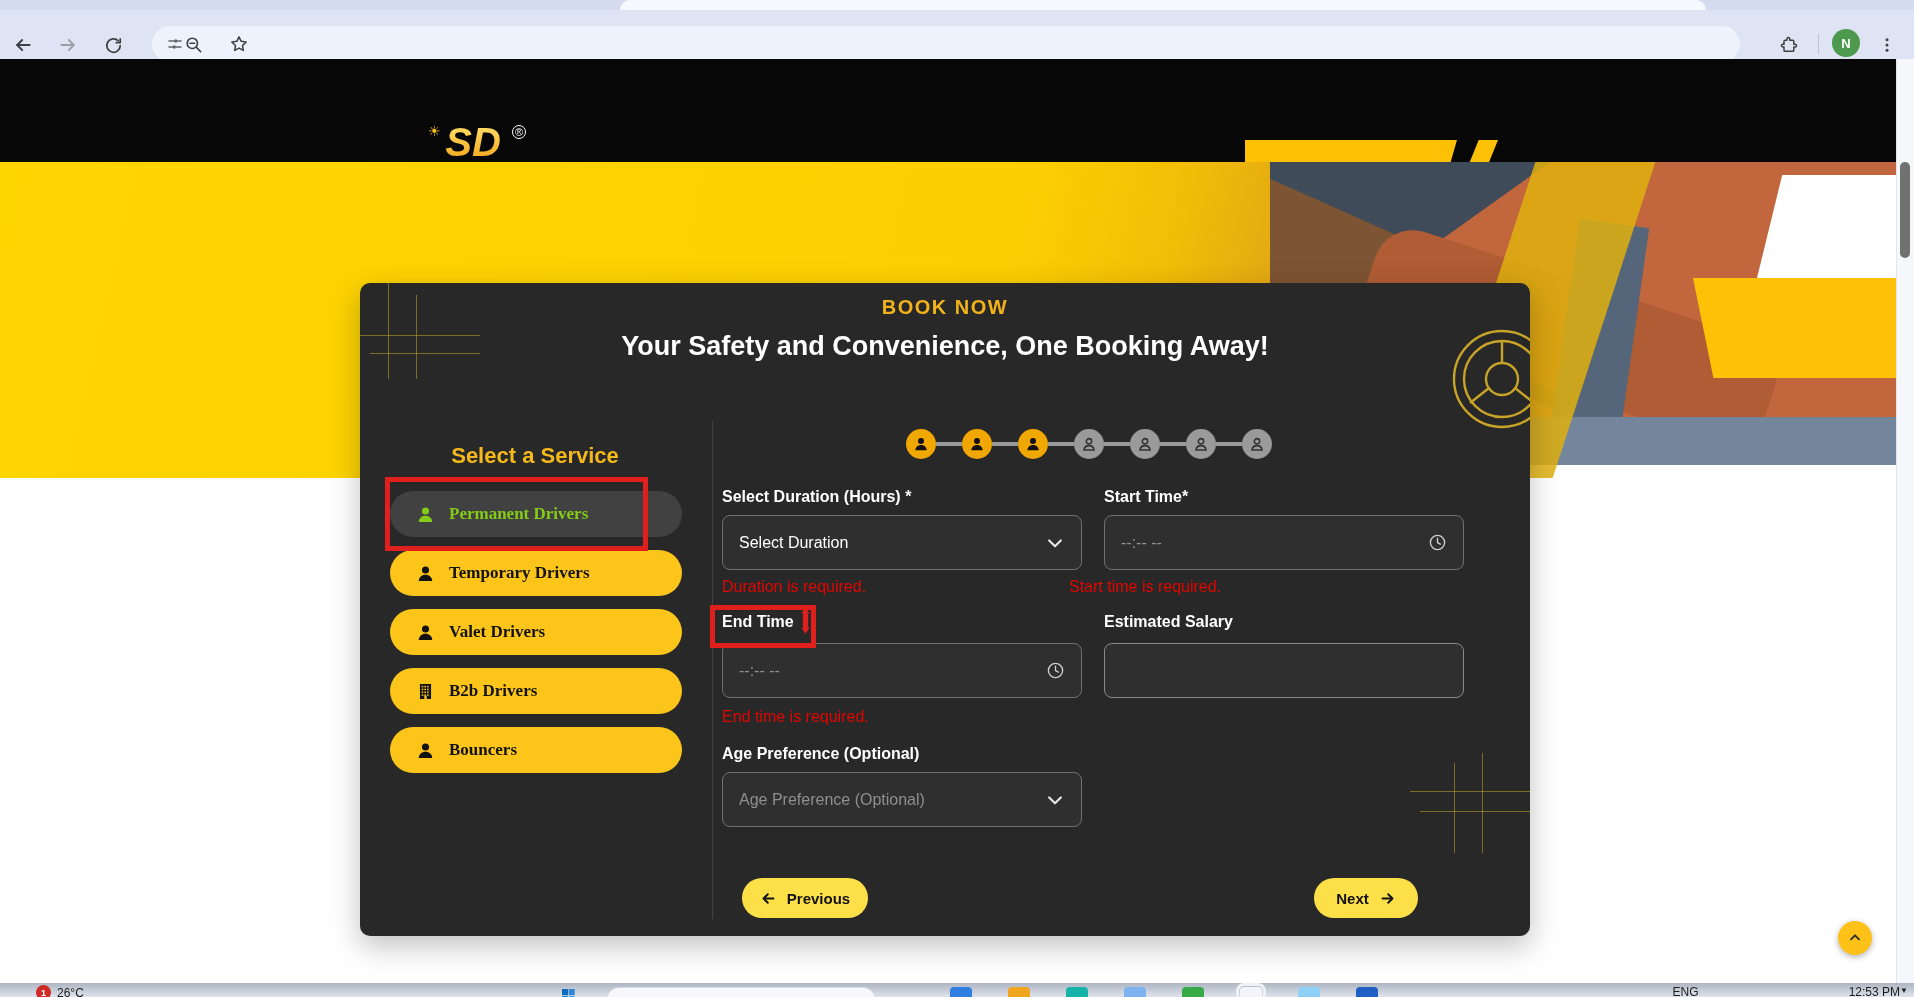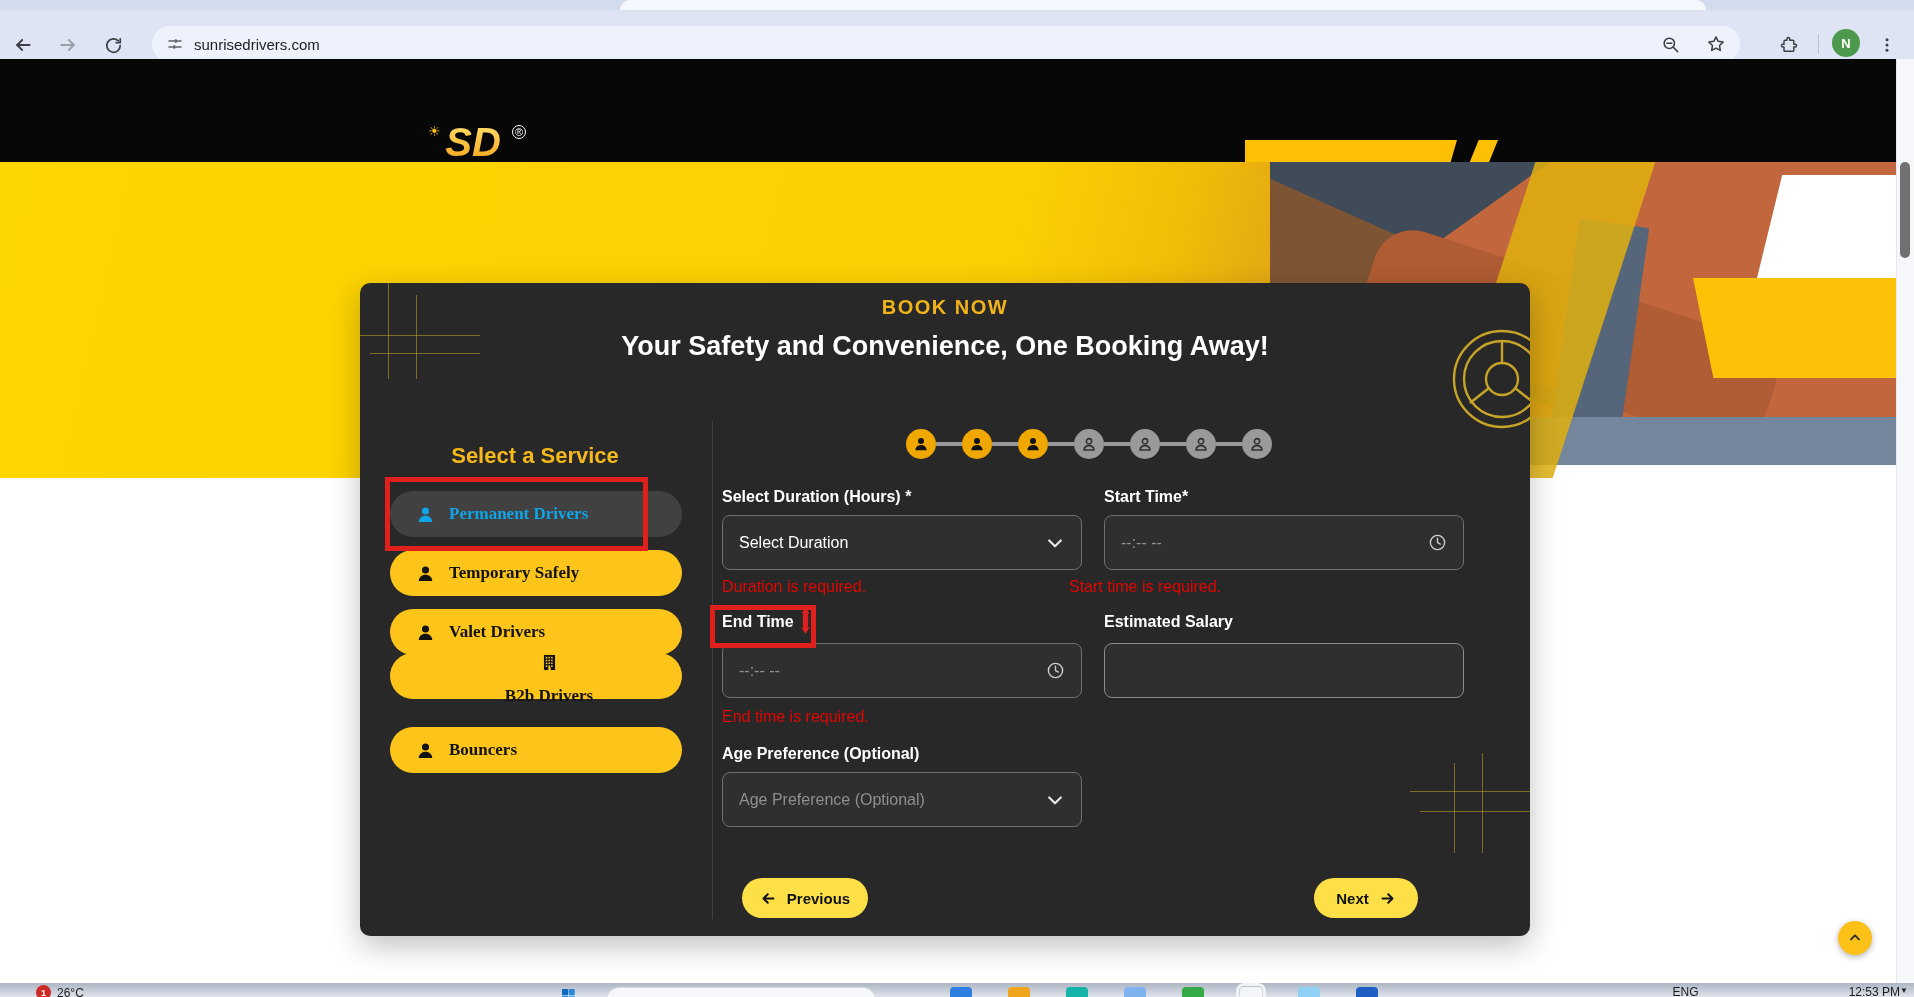--- a/index.html
+++ b/index.html
@@ -65,21 +65,21 @@
   #main-heading{left:0;top:48px;width:1170px;text-align:center;color:#fff;font-size:27px;font-weight:bold;}
   .crosshair{pointer-events:none;}
   .crosshair .h{position:absolute;height:1px;background:rgba(196,166,39,.55);}
   .crosshair .v{position:absolute;width:1px;background:rgba(196,166,39,.55);}
   #wheel{left:1088px;top:42px;}
 
   #services-title{left:20px;top:160px;width:310px;text-align:center;color:#f4b81a;font-size:22px;font-weight:bold;}
   .pill{left:30px;width:292px;height:46px;border-radius:23px;display:flex;align-items:center;gap:14px;
         padding-left:26px;cursor:pointer;font-family:"Liberation Serif",serif;font-weight:bold;font-size:17px;}
   .pill.normal{background:#fdc519;color:#121212;}
-  .pill.selected{background:#414141;color:#0ea5e9;}
+  .pill.selected{background:#414141;color:#84cc16;}
   .pill .p-icon svg{width:19px;height:19px;}
   .anno{border:5px solid #e0201c;background:transparent;z-index:30;pointer-events:none;}
 
   #divider{left:352px;top:138px;width:1px;height:498px;background:#414141;}
 
   #stepper{left:546px;top:146px;display:flex;align-items:center;}
   .step{width:30px;height:30px;border-radius:50%;display:flex;align-items:center;justify-content:center;}
   .step.active{background:#f0a800;color:#111;}
   .step.inactive{background:#9a9a9a;color:#333;}
   .step svg{width:16px;height:16px;}
@@ -149,21 +149,20 @@
         </svg>
     </div>
     <div class="abs" id="omnibox">
       <span>
         <svg width="18" height="18" viewBox="0 0 24 24" fill="none" stroke="#5f6368" stroke-width="2" stroke-linecap="round">
             <path d="M4 8h6.5M15.5 8H20M4 16h4.5M13.5 16H20"></path>
             <circle cx="13" cy="8" r="2.2" fill="#5f6368" stroke="none"></circle>
             <circle cx="11" cy="16" r="2.2" fill="#5f6368" stroke="none"></circle>
           </svg>
       </span>
-      <span id="url-text">sunrisedrivers.com</span>
       <span style="margin-right:26px">
         <svg width="19" height="19" viewBox="0 0 24 24" fill="none" stroke="#3c4043" stroke-width="2" stroke-linecap="round">
             <circle cx="10.5" cy="10.5" r="6.5"></circle>
             <path d="M15.5 15.5L21 21"></path>
             <path d="M7.5 10.5h6"></path>
           </svg>
       </span>
       <span>
         <svg width="20" height="20" viewBox="0 0 24 24" fill="none" stroke="#3c4043" stroke-width="1.8" stroke-linejoin="round">
             <path d="M12 3.5l2.6 5.3 5.9.9-4.3 4.1 1 5.9-5.2-2.8-5.2 2.8 1-5.9L3.5 9.7l5.9-.9z"></path>
@@ -260,32 +259,32 @@
           </span>
           <span>Permanent Drivers</span>
         </div>
         <div class="abs pill normal" style="top: 267px;">
           <span class="p-icon">
             <svg viewBox="0 0 24 24">
               <circle cx="12" cy="7.5" r="4.5" fill="currentColor"></circle>
               <path d="M3.5 21.5c0-4.7 3.8-8 8.5-8s8.5 3.3 8.5 8z" fill="currentColor"></path>
             </svg>
           </span>
-          <span>Temporary Safely</span>
+          <span>Temporary Drivers</span>
         </div>
         <div class="abs pill normal" style="top: 326px;">
           <span class="p-icon">
             <svg viewBox="0 0 24 24">
               <circle cx="12" cy="7.5" r="4.5" fill="currentColor"></circle>
               <path d="M3.5 21.5c0-4.7 3.8-8 8.5-8s8.5 3.3 8.5 8z" fill="currentColor"></path>
             </svg>
           </span>
           <span>Valet Drivers</span>
         </div>
-        <div class="abs pill normal" style="top: 370px; flex-direction: column;">
+        <div class="abs pill normal" style="top: 385px;">
           <span class="p-icon">
             <svg viewBox="0 0 24 24">
               <rect x="5" y="2.5" width="14" height="19" fill="currentColor"></rect>
               <g fill="#fdc519">
                 <rect x="7.2" y="4.8" width="2" height="2"></rect>
                 <rect x="10.6" y="4.8" width="2" height="2"></rect>
                 <rect x="14" y="4.8" width="2" height="2"></rect>
                 <rect x="7.2" y="8.4" width="2" height="2"></rect>
                 <rect x="10.6" y="8.4" width="2" height="2"></rect>
                 <rect x="14" y="8.4" width="2" height="2"></rect>

